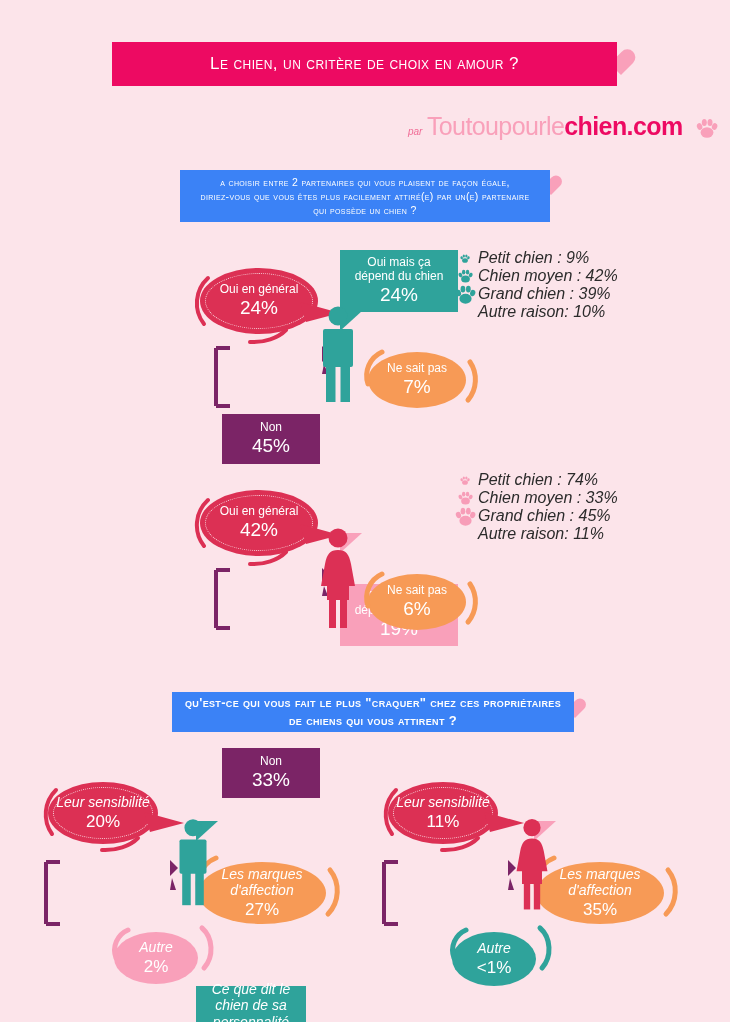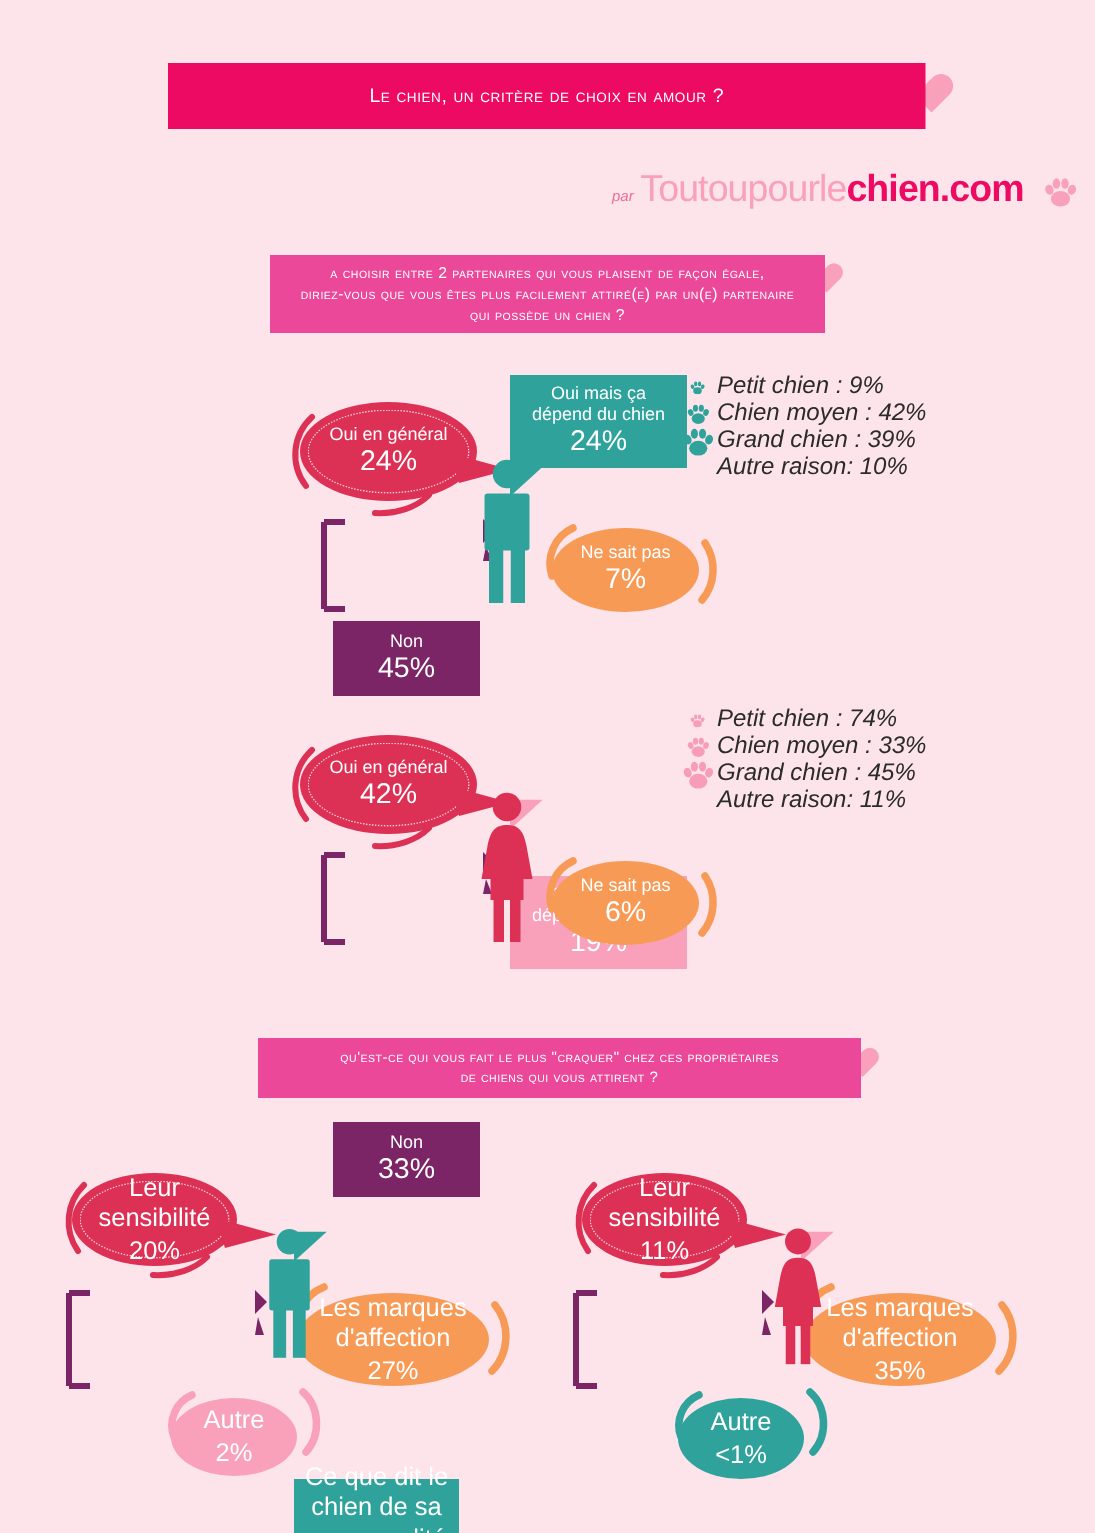--- a/index.html
+++ b/index.html
@@ -8,21 +8,21 @@
     background:#FCE4EA;
     font-family:"Liberation Sans", sans-serif;
     position:relative;overflow:hidden;
   }
   .stage{position:absolute;left:0;top:0;width:730px;height:1022px;}
 
   
   .banner{position:absolute;background:#ED0A62;display:flex;align-items:center;justify-content:center;}
   .banner-text{color:#fff;text-align:center;line-height:1.35;}
   .title-banner{left:112px;top:42px;width:505px;height:44px;}
-  .title-banner .banner-text{font-size:13px;letter-spacing:.4px;font-variant:small-caps;text-transform:lowercase;text-align:center;}
+  .title-banner .banner-text{font-size:17px;letter-spacing:.4px;font-variant:small-caps;text-transform:lowercase;text-align:center;}
   .title-banner .banner-text::first-letter{text-transform:uppercase;}
 
   .heart{position:absolute;width:30px;height:28px;}
   .heart::before,.heart::after{
     content:"";position:absolute;width:16px;height:25px;border-radius:16px 16px 0 0;
     background:#F9A0BA;top:0;
   }
   .heart::before{left:15px;transform:rotate(-45deg);transform-origin:0 100%;}
   .heart::after{left:15px;transform:rotate(45deg);transform-origin:100% 100%;}
   .heart.small{width:22px;height:21px;}
@@ -31,32 +31,32 @@
   .heart.small::after{left:11px;}
 
   
   .logo{position:absolute;left:408px;top:112px;width:312px;height:30px;white-space:nowrap;}
   .logo .par{font-style:italic;font-size:10px;color:#F06C96;}
   .logo .light{font-size:25px;color:#F9A0BA;letter-spacing:-.6px;}
   .logo .bold{font-size:25px;color:#ED0A62;font-weight:bold;letter-spacing:-.6px;}
   .logo-paw{position:absolute;right:2px;top:6px;}
 
   
-  .q-banner{background:#ec4899;}
+  .q-banner{background:#3b82f6;}
   .q1{left:180px;top:170px;width:370px;height:52px;}
   .q1 .banner-text{font-size:10.5px;letter-spacing:.35px;font-variant:small-caps;text-transform:lowercase;padding:0 12px;}
   .q2{left:172px;top:692px;width:402px;height:40px;}
-  .q2 .banner-text{font-size:10px;letter-spacing:.35px;font-variant:small-caps;text-transform:lowercase;padding:0 10px;}
+  .q2 .banner-text{font-size:13px;letter-spacing:.35px;font-variant:small-caps;text-transform:lowercase;padding:0 10px;font-weight:bold;}
 
   
   .bub{position:absolute;color:#fff;text-align:center;display:flex;flex-direction:column;
        align-items:center;justify-content:center;line-height:1.18;box-sizing:border-box;}
   .bub .lbl{font-size:12px;}
   .bub .val{font-size:19px;margin-top:1px;}
-  .bub.small .lbl{font-size:17px;}
+  .bub.small .lbl{font-size:14px;font-style:italic;}
   .bub.small .val{font-size:17px;}
 
   .ellipse{border-radius:50%;}
 
   
   .rect{position:relative;}
 
   
   .c-red{background:#DC3054;}
   .c-teal{background:#2FA39B;}

